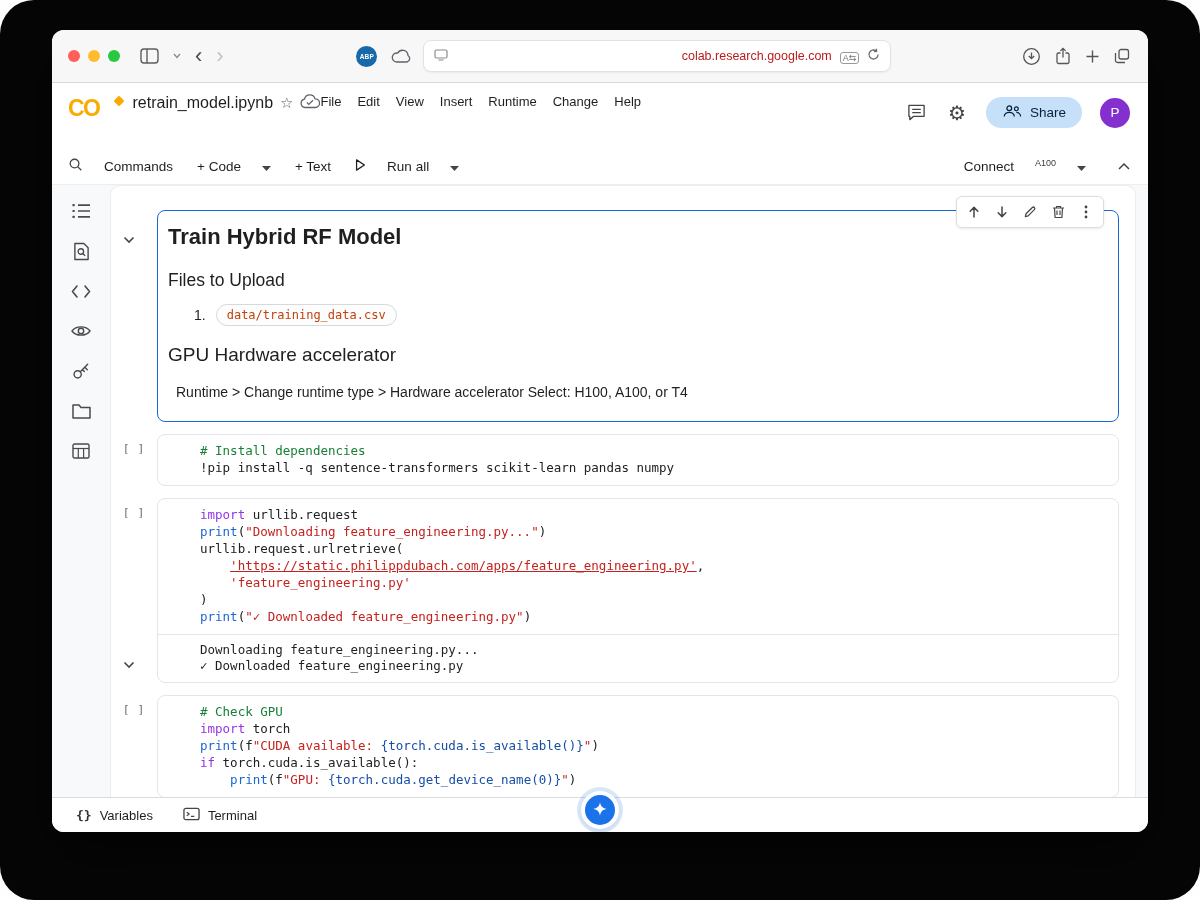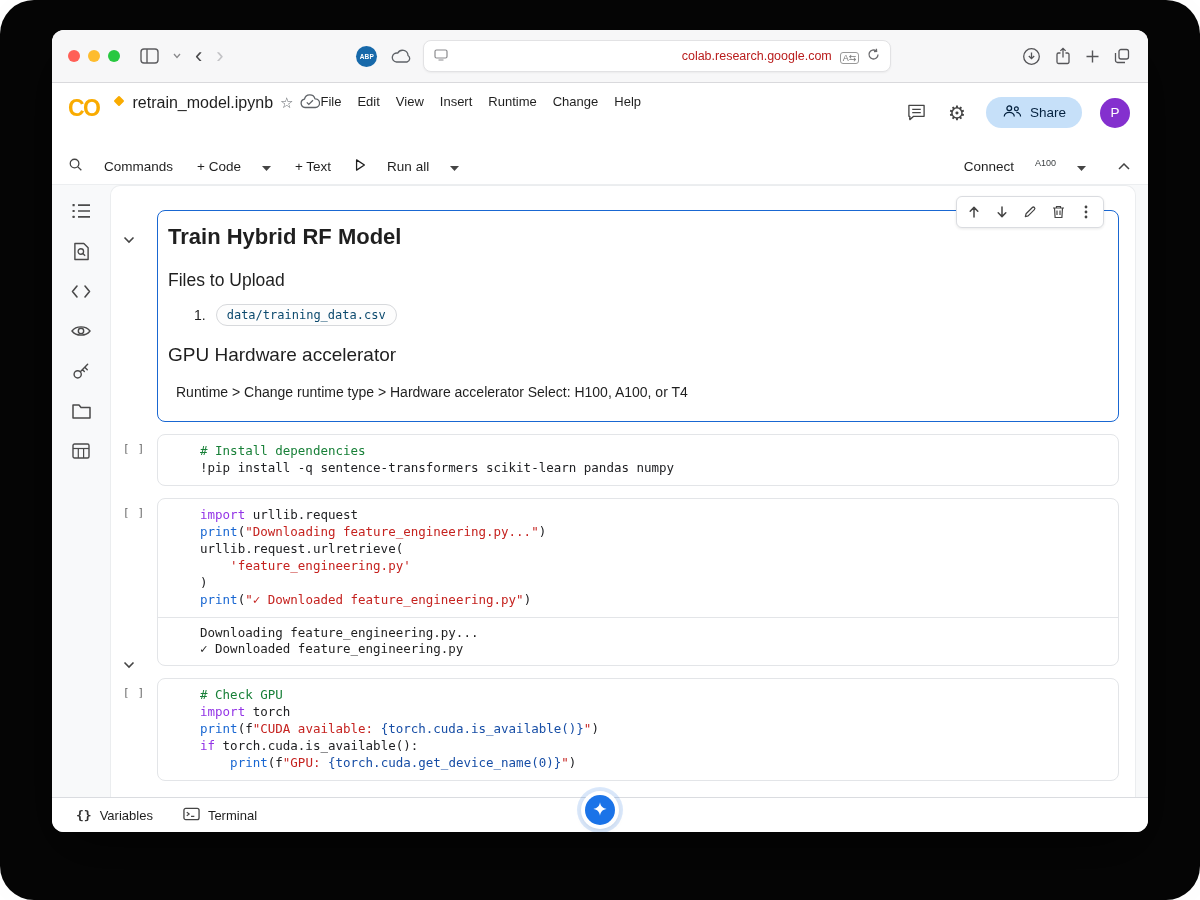--- a/index.html
+++ b/index.html
@@ -52,21 +52,21 @@
   .gutter{width:36px;flex:none;position:relative}
   .bracket{font-family:"DejaVu Sans Mono","Liberation Mono",monospace;font-size:10.5px;color:#616161;margin-top:7px;padding-left:2px;letter-spacing:1px;background:none;border:none;cursor:pointer}
   .cell{flex:1;border:1px solid #e3e5e8;border-radius:8px;background:#fff;position:relative}
 
   
   .md-cell{border:1.6px solid #1967d2;padding:12px 18px 12px 10px;cursor:text}
   .md-h1{font-size:22px;line-height:28px;font-weight:600;color:#1f1f1f;margin:0 0 18px 0}
   .md-h2{font-size:17.5px;line-height:23px;font-weight:400;color:#1f1f1f;margin:0 0 12px 0}
   .md-h3{font-size:19px;line-height:25px;font-weight:500;color:#1f1f1f;margin:16px 0 16px 0}
   .md-list{display:flex;align-items:center;gap:10px;margin:0 0 14px 26px;font-size:14px;color:#1f1f1f}
-  .chip{font-family:"DejaVu Sans Mono","Liberation Mono",monospace;font-size:12px;border:1px solid #d7d9dc;border-radius:13px;padding:3px 10px;background:#fdfdfd;color:#0c4a6e}
+  .chip{font-family:"DejaVu Sans Mono","Liberation Mono",monospace;font-size:12px;border:1px solid #d7d9dc;border-radius:13px;padding:3px 10px;background:#fdfdfd;color:#c2410c}
   .md-p{font-size:14px;line-height:18px;color:#1f1f1f;margin:8px}
 
   .cell-toolbar{position:absolute;top:-15px;right:14px;height:30px;background:#fff;border:1px solid #dadce0;border-radius:6px;display:flex;align-items:center;padding:0 3px;box-shadow:0 1px 3px rgba(0,0,0,.09);z-index:5}
   .ct-btn{width:28px;height:26px;display:flex;align-items:center;justify-content:center;background:none;border:none;cursor:pointer;padding:0}
   .cell-chevron{position:absolute;left:2px;top:22px;background:none;border:none;cursor:pointer;padding:0}
   .out-chevron{position:absolute;left:2px;top:159px;background:none;border:none;cursor:pointer;padding:0}
 
   
   .code-area{padding:7px 16px 9px 42px;font-family:"DejaVu Sans Mono","Liberation Mono",monospace;font-size:12.5px;line-height:17px;cursor:text}
   .code-line{white-space:pre}
@@ -393,20 +393,21 @@
               <svg width="12" height="8" viewBox="0 0 12 8">
                   <path d="M1.5 1.5 L6 6 L10.5 1.5" fill="none" stroke="#454545" stroke-width="1.6"></path>
                 </svg>
             </button>
           </div>
           <div class="cell">
             <div class="code-area">
                 <div class="code-line"><span class="tok-kw">import</span><span class="tok-pl"> urllib.request</span></div>
                 <div class="code-line"><span class="tok-fn">print</span><span class="tok-pl">(</span><span class="tok-str">"Downloading feature_engineering.py..."</span><span class="tok-pl">)</span></div>
                 <div class="code-line"><span class="tok-pl">urllib.request.urlretrieve(</span></div>
+                <div class="code-line"><span class="tok-pl">    </span><span class="tok-lnk">'https://static.philippdubach.com/apps/feature_engineering.py'</span><span class="tok-pl">,</span></div>
                 <div class="code-line"><span class="tok-pl">    </span><span class="tok-str">'feature_engineering.py'</span></div>
                 <div class="code-line"><span class="tok-pl">)</span></div>
                 <div class="code-line"><span class="tok-fn">print</span><span class="tok-pl">(</span><span class="tok-str">"✓ Downloaded feature_engineering.py"</span><span class="tok-pl">)</span></div>
               </div>
             <div class="output-area">
                 <div class="out-line">Downloading feature_engineering.py...</div>
                 <div class="out-line">✓ Downloaded feature_engineering.py</div>
               </div>
           </div>
         </div>

